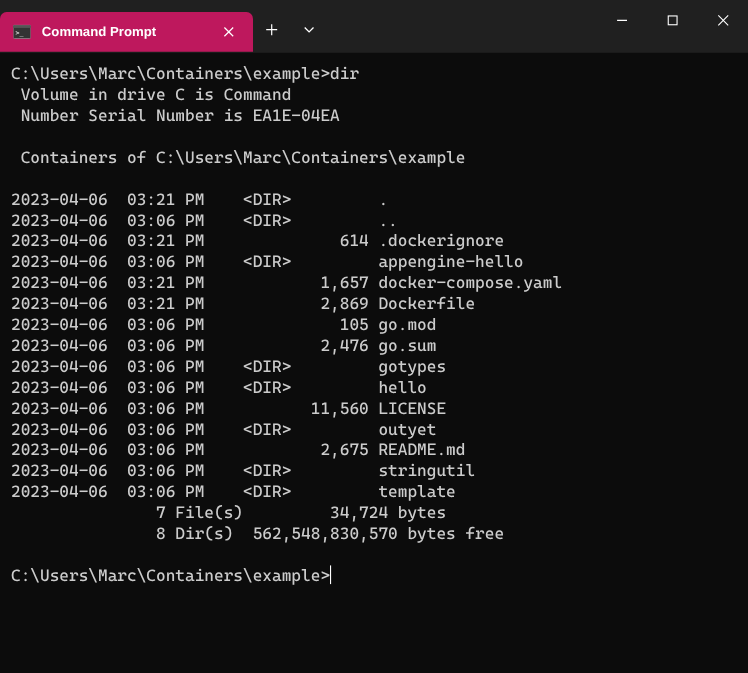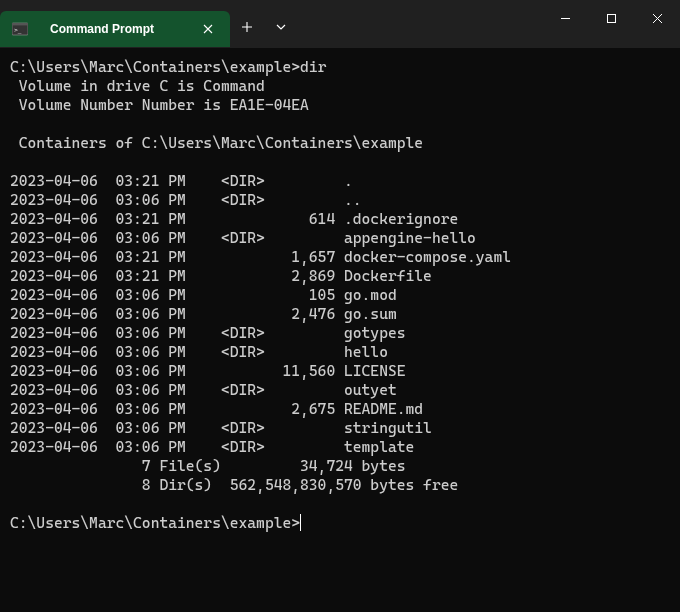--- a/index.html
+++ b/index.html
@@ -27,27 +27,27 @@
       display: flex;
       align-items: center;
       height: 100%;
     }
     .tab {
       display: flex;
       align-items: center;
       height: 36px;
       margin-top: 10px;
       padding: 0 12px;
-      background: #14532d;
+      background: #be185d;
       border-top-left-radius: 6px;
       border-top-right-radius: 6px;
       color: #ffffff;
       font-family: 'Segoe UI', Arial, sans-serif;
       font-size: 12px;
-      gap: 22px;
+      gap: 10px;
       min-width: 230px;
     }
     .tab-icon {
       width: 16px;
       height: 16px;
       display: flex;
       align-items: center;
       justify-content: center;
     }
     .tab-title {
@@ -159,21 +159,21 @@
     <div class="win-btn close">
       <svg width="11" height="11" viewBox="0 0 11 11">
           <path d="M1 1 L10 10 M10 1 L1 10" stroke="#ffffff" stroke-width="1"></path>
         </svg>
     </div>
   </div>
 </div>
 
 <div class="terminal"><span><span>C:\Users\Marc\Containers\example&gt;</span><span>dir</span></span>
 <span> Volume in drive C is Command</span>
-<span> Volume Number Number is EA1E-04EA</span>
+<span> Number Serial Number is EA1E-04EA</span>
 
 <span> Containers of C:\Users\Marc\Containers\example</span>
 
 <span id="dir-listing">2023-04-06  03:21 PM    &lt;DIR&gt;         .
 2023-04-06  03:06 PM    &lt;DIR&gt;         ..
 2023-04-06  03:21 PM              614 .dockerignore
 2023-04-06  03:06 PM    &lt;DIR&gt;         appengine-hello
 2023-04-06  03:21 PM            1,657 docker-compose.yaml
 2023-04-06  03:21 PM            2,869 Dockerfile
 2023-04-06  03:06 PM              105 go.mod

